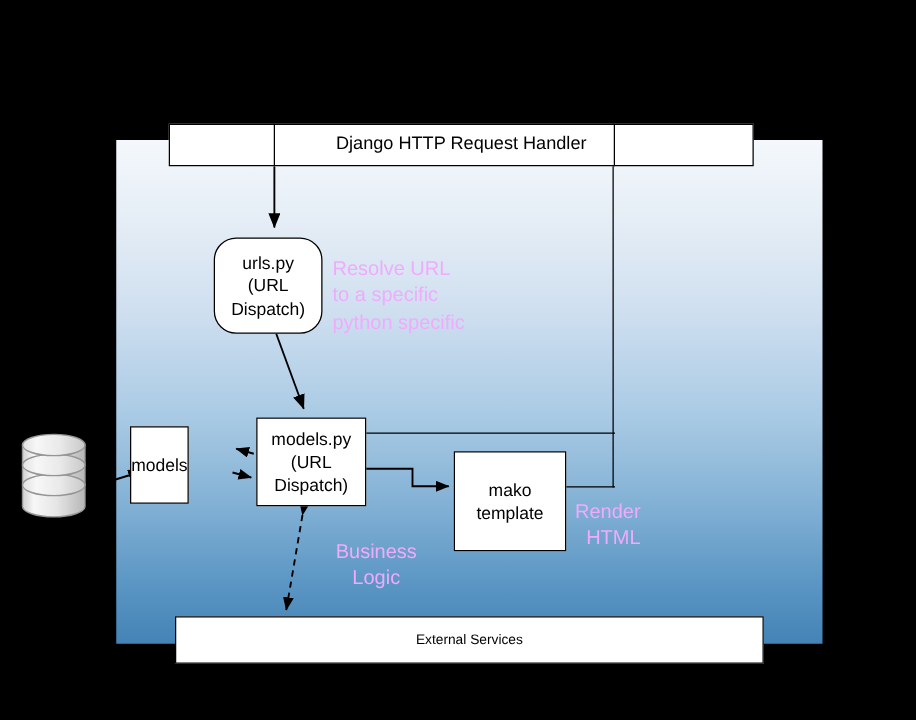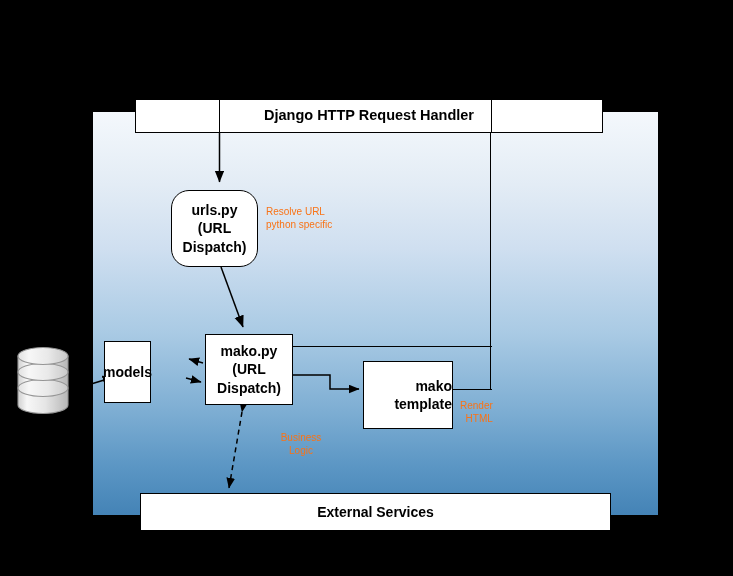--- a/index.html
+++ b/index.html
@@ -37,49 +37,49 @@
     box-sizing: border-box;
     display: flex;
     flex-direction: column;
     align-items: center;
     justify-content: center;
     color: #000000;
     font-size: 14px;
     line-height: 1.32;
     text-align: center;
   }
-  .node .line { display: block; white-space: nowrap; font-weight: bold; }
+  .node .line { display: block; white-space: nowrap; }
 
   #header-box {
     left: 135px; top: 99px; width: 468px; height: 34px;
     font-size: 14.5px;
     justify-content: center;
   }
   #header-divider-left {
     position: absolute; left: 219px; top: 99px;
     width: 1.4px; height: 34px; background: #000000;
   }
   #header-divider-right {
     position: absolute; left: 491px; top: 99px;
     width: 1.4px; height: 34px; background: #000000;
   }
   #urls-box   { left: 171px; top: 190px; width: 87px;  height: 77px; border-radius: 18px; }
   #models-box { left: 104px; top: 341px; width: 47px;  height: 62px; }
   #views-box  { left: 205px; top: 334px; width: 88px;  height: 71px; }
-  #mako-box   { left: 363px; top: 361px; width: 90px;  height: 68px; align-items: flex-end; }
+  #mako-box   { left: 363px; top: 361px; width: 90px;  height: 80px; }
   #external-box {
     left: 140px; top: 493px; width: 471px; height: 38px;
-    font-size: 14px;
+    font-size: 11px;
   }
 
   
   .annotation {
     position: absolute;
-    color: #f97316;
-    font-size: 10px;
+    color: #f0abfc;
+    font-size: 16px;
     line-height: 1.34;
     white-space: nowrap;
   }
   #resolve-note { left: 266px; top: 205px; text-align: left; }
   #business-note { left: 268px; top: 411px; text-align: center; width: 66px; margin-top: 20px; }
   #render-note   { left: 460px; top: 399px; text-align: right; }
 
   
   .ln { position: absolute; background: #000000; }
   .ln-v { width: 1.4px; }
@@ -167,36 +167,37 @@
     <span class="line">urls.py</span>
     <span class="line">(URL</span>
     <span class="line">Dispatch)</span>
   </div>
 
   <div class="node" id="models-box">
     <span class="line">models</span>
   </div>
 
   <div class="node" id="views-box">
-    <span class="line">mako.py</span>
+    <span class="line">models.py</span>
     <span class="line">(URL</span>
     <span class="line">Dispatch)</span>
   </div>
 
   <div class="node" id="mako-box">
     <span class="line">mako</span>
     <span class="line">template</span>
   </div>
 
   <div class="node" id="external-box">
     <span class="line">External Services</span>
   </div>
 
   <div class="annotation" id="resolve-note">
     <div>Resolve URL</div>
+    <div>to a specific</div>
     <div>python specific</div>
   </div>
 
   <div class="annotation" id="business-note">
     <div>Business</div>
     <div>Logic</div>
   </div>
 
   <div class="annotation" id="render-note">
     <div>Render</div>

